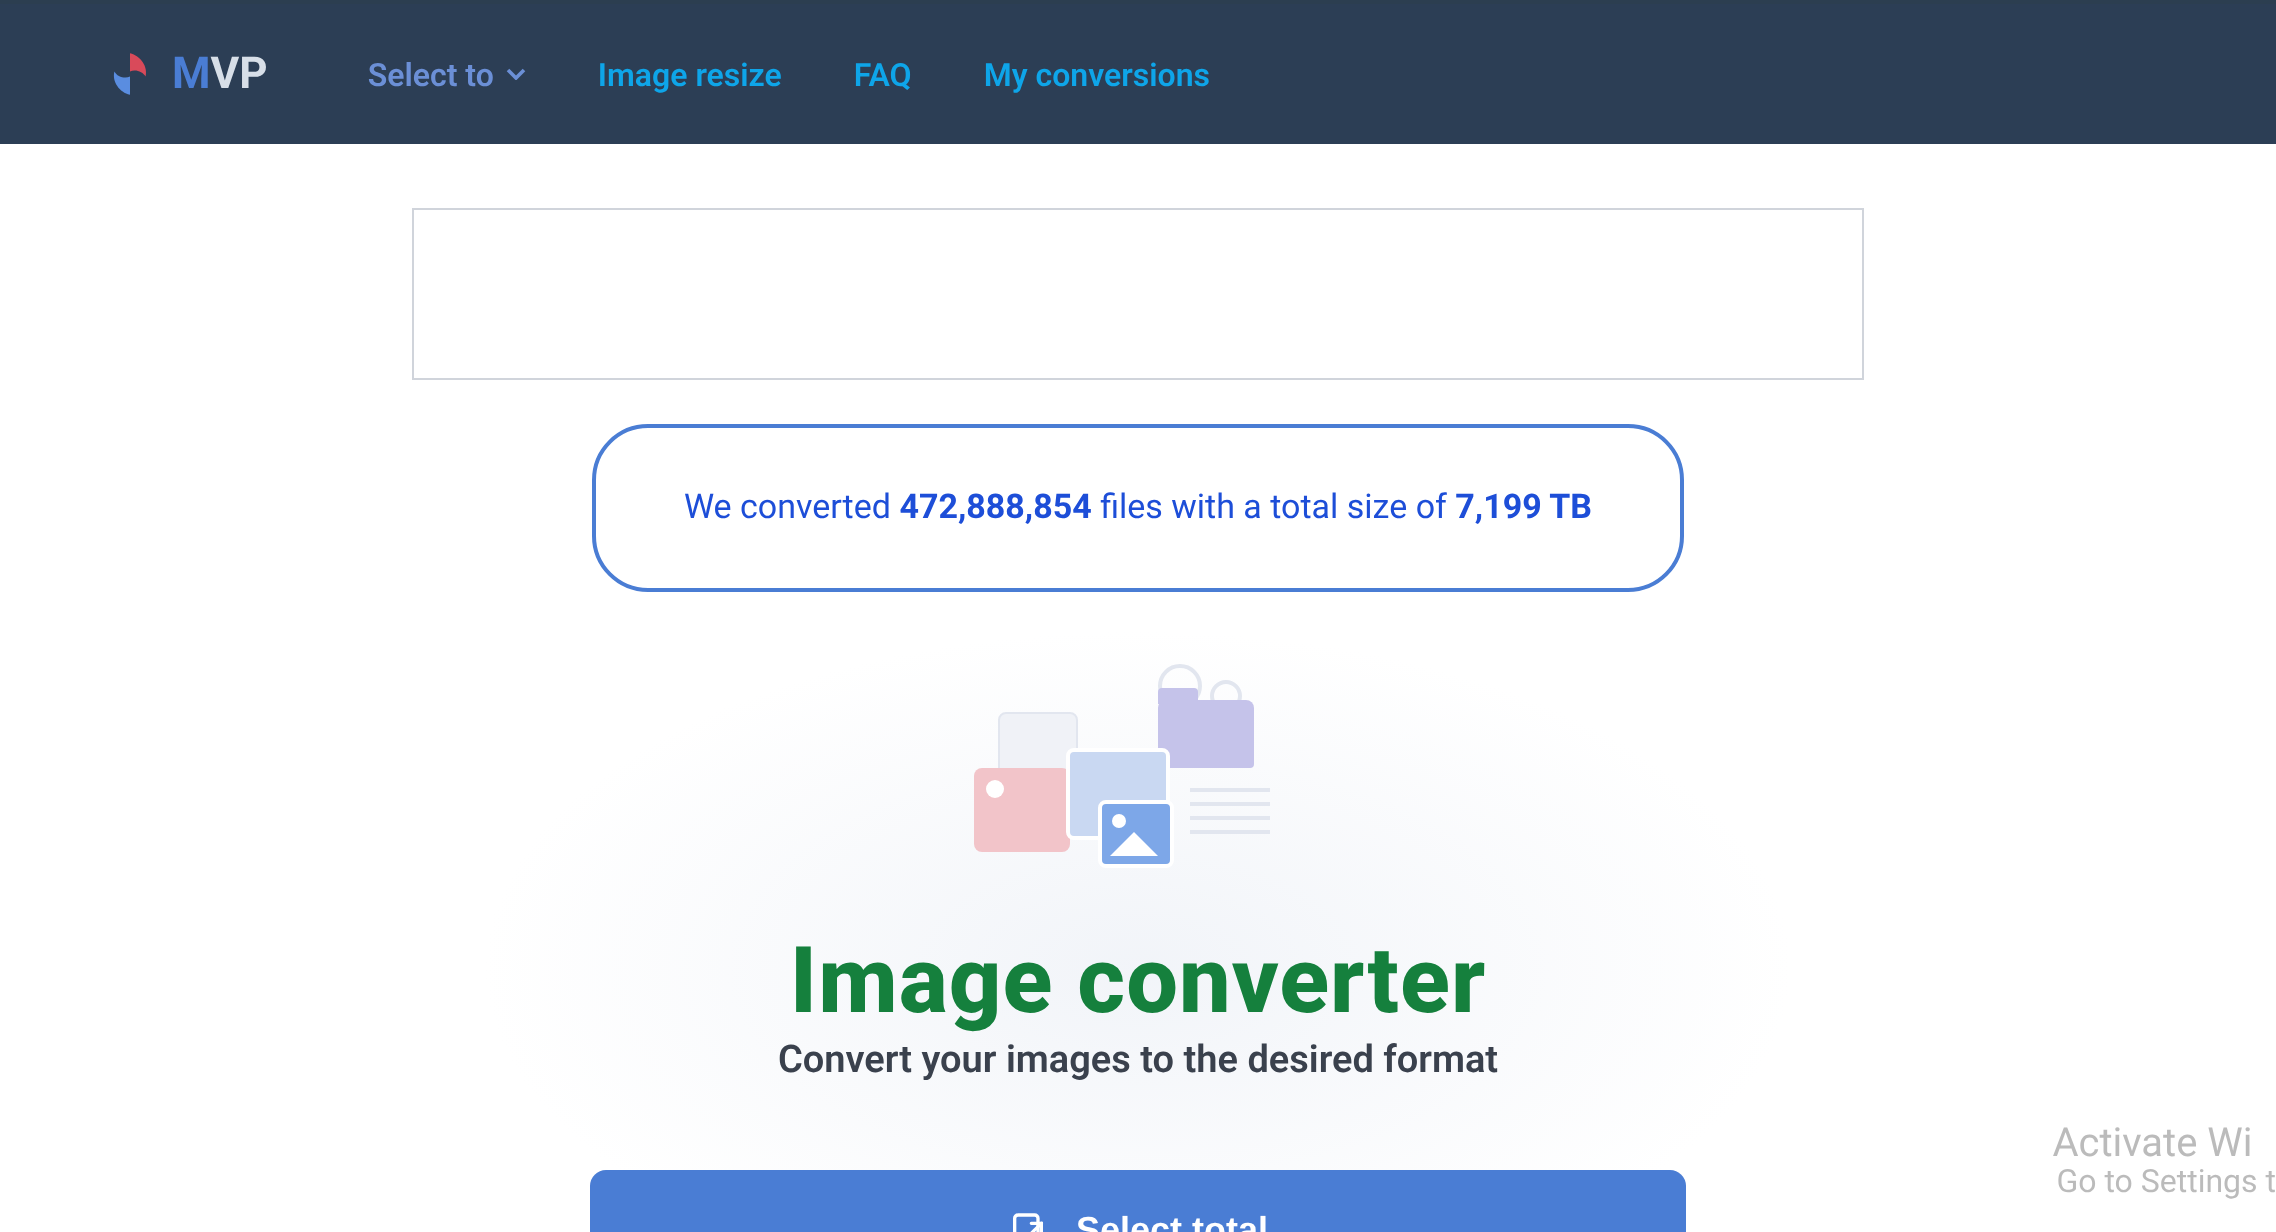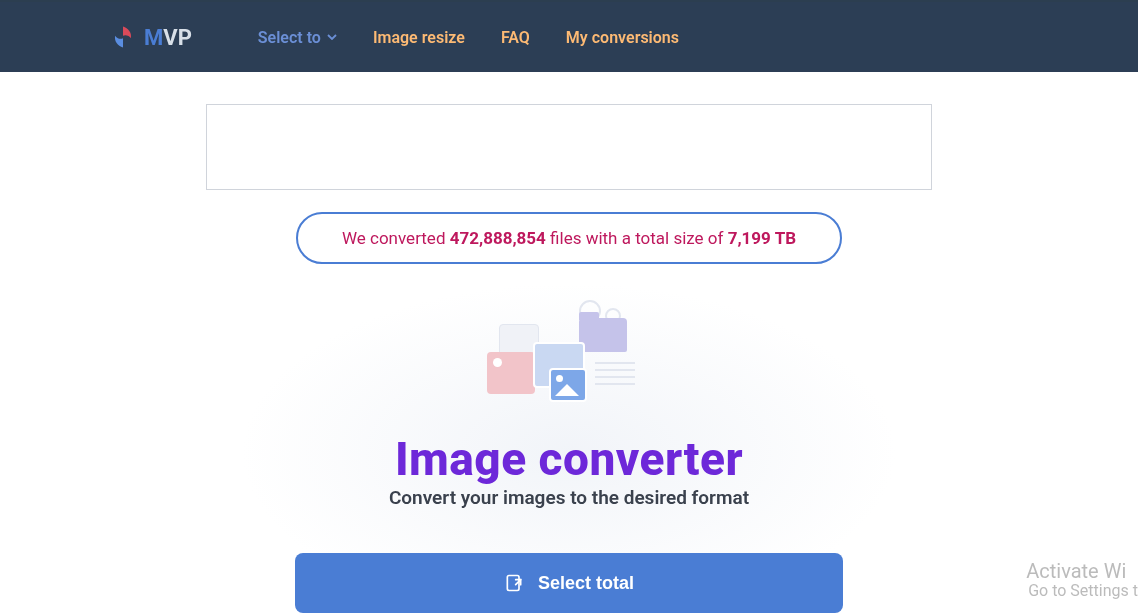--- a/index.html
+++ b/index.html
@@ -1,49 +1,49 @@
 <!DOCTYPE html>
 <html><head>
   <meta charset="utf-8">
   <style>
     * { margin: 0; padding: 0; box-sizing: border-box; }
     body { font-family: -apple-system, BlinkMacSystemFont, 'Segoe UI', Roboto, Arial, sans-serif; background: #fff; width: 1138px; height: 616px; overflow: hidden; position: relative; }
     .top-bar { height: 2px; background: #2c3e50; }
-    .navbar { background: #2c3e55; height: 70px; display: flex; align-items: center; padding: 0 110px; gap: 16px; }
+    .navbar { background: #2c3e55; height: 70px; display: flex; align-items: center; padding: 0 52px; }
     .logo-wrap { display: flex; align-items: center; gap: 8px; margin-right: 50px; }
     .logo-icon { width: 26px; height: 26px; }
     .logo-text { font-size: 22px; font-weight: 700; }
     .logo-m { color: #4a7dd4; }
     .logo-vp { color: #d8dfe8; }
     .nav-links { display: flex; align-items: center; gap: 36px; }
-    .nav-item { color: #fdba74; font-size: 16px; font-weight: 600; cursor: pointer; display: flex; align-items: center; gap: 6px; }
+    .nav-item { color: #0ea5e9; font-size: 16px; font-weight: 600; cursor: pointer; display: flex; align-items: center; gap: 6px; }
     .nav-item.active { color: #6b8fd6; }
     .chevron { width: 10px; height: 6px; display: inline-block; }
     .content { padding-top: 32px; display: flex; flex-direction: column; align-items: center; }
     .ad-box { width: 726px; height: 86px; border: 1px solid #d0d4db; }
-    .stats-pill { margin-top: 22px; border: 2px solid #4a7dd4; border-radius: 28px; padding: 14px 44px; font-size: 17px; color: #be185d; }
+    .stats-pill { margin-top: 22px; border: 2px solid #4a7dd4; border-radius: 28px; padding: 30px 44px; font-size: 17px; color: #1d4ed8; }
     .stats-pill strong { font-weight: 700; }
     .hero { margin-top: 18px; width: 720px; display: flex; flex-direction: column; align-items: center; position: relative; }
     .hero-bg { position: absolute; top: 0; left: 50%; transform: translateX(-50%); width: 660px; height: 340px; background: radial-gradient(ellipse at center, rgba(240, 243, 248, 0.9) 0%, rgba(240,243,248,0) 70%); border-radius: 50%; z-index: 0; }
     .illustration { width: 180px; height: 136px; position: relative; z-index: 1; margin-top: 8px; }
     .shape { position: absolute; border-radius: 4px; }
     .gear1 { top: 10px; left: 100px; width: 22px; height: 22px; border: 2px solid #e2e6ef; border-radius: 50%; }
     .gear2 { top: 18px; left: 126px; width: 16px; height: 16px; border: 2px solid #e2e6ef; border-radius: 50%; }
     .doc1 { top: 34px; left: 20px; width: 40px; height: 50px; background: #f0f2f7; border: 1px solid #e2e6ef; }
     .folder1 { top: 28px; left: 100px; width: 48px; height: 34px; background: #c5c3ea; border-radius: 4px 4px 2px 2px; }
     .folder1::before { content: ''; position: absolute; top: -6px; left: 0; width: 20px; height: 8px; background: #c5c3ea; border-radius: 2px 2px 0 0; }
     .photo1 { top: 62px; left: 8px; width: 48px; height: 42px; background: #f2c4c9; }
     .photo1::after { content: ''; position: absolute; top: 6px; left: 6px; width: 9px; height: 9px; background: #fff; border-radius: 50%; }
     .photo2 { top: 52px; left: 54px; width: 52px; height: 46px; background: #c9d8f2; border: 2px solid #fff; }
     .photo3 { top: 78px; left: 70px; width: 38px; height: 34px; background: #7da7e8; border: 2px solid #fff; }
     .photo3::after { content: ''; position: absolute; top: 5px; left: 5px; width: 7px; height: 7px; background: #fff; border-radius: 50%; }
     .photo3-mountain { position: absolute; bottom: 4px; left: 4px; width: 0; height: 0; border-left: 12px solid transparent; border-right: 12px solid transparent; border-bottom: 12px solid #fff; }
     .lines1 { top: 72px; left: 116px; width: 40px; height: 40px; }
     .lines1 div { height: 2px; background: #e2e6ef; margin-bottom: 5px; }
-    .heading { font-size: 46px; font-weight: 800; color: #6d28d9; z-index: 1; margin-top: 6px; letter-spacing: 0.5px; }
+    .heading { font-size: 46px; font-weight: 800; color: #15803d; z-index: 1; margin-top: 6px; letter-spacing: 0.5px; }
     .subheading { font-size: 19px; font-weight: 600; color: #3a414d; z-index: 1; }
     .select-btn { margin-top: 44px; width: 548px; height: 60px; background: #4a7dd4; color: #fff; border: none; border-radius: 8px; font-size: 18px; font-weight: 600; display: flex; align-items: center; justify-content: center; gap: 14px; cursor: pointer; z-index: 1; }
     .file-icon { width: 20px; height: 20px; }
     .watermark { position: absolute; bottom: 16px; right: 0; color: rgba(120,120,120,0.5); text-align: left; font-size: 20px; line-height: 1.1; }
     .watermark-sub { font-size: 16px; display: block; padding-left: 2px; }
   </style>
 </head>
 <body>
 
 <div class="top-bar"></div>

